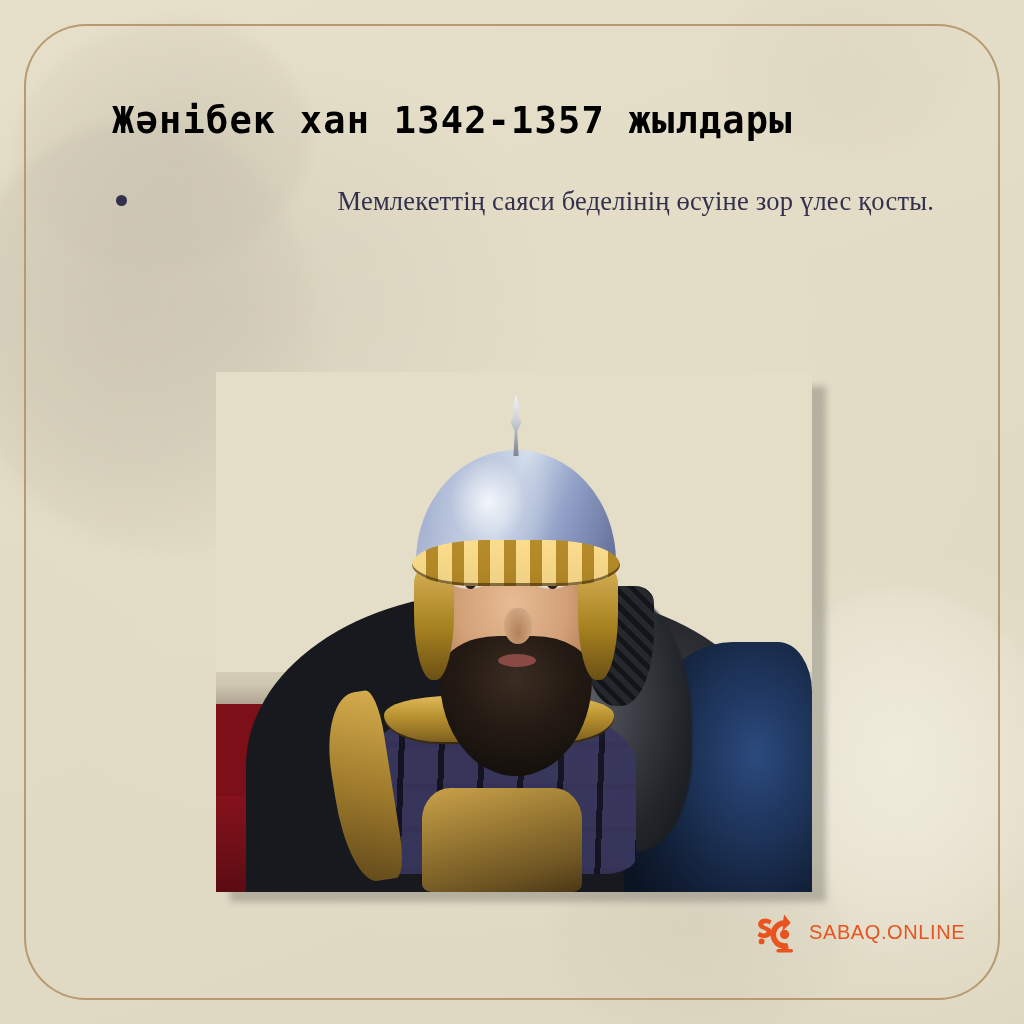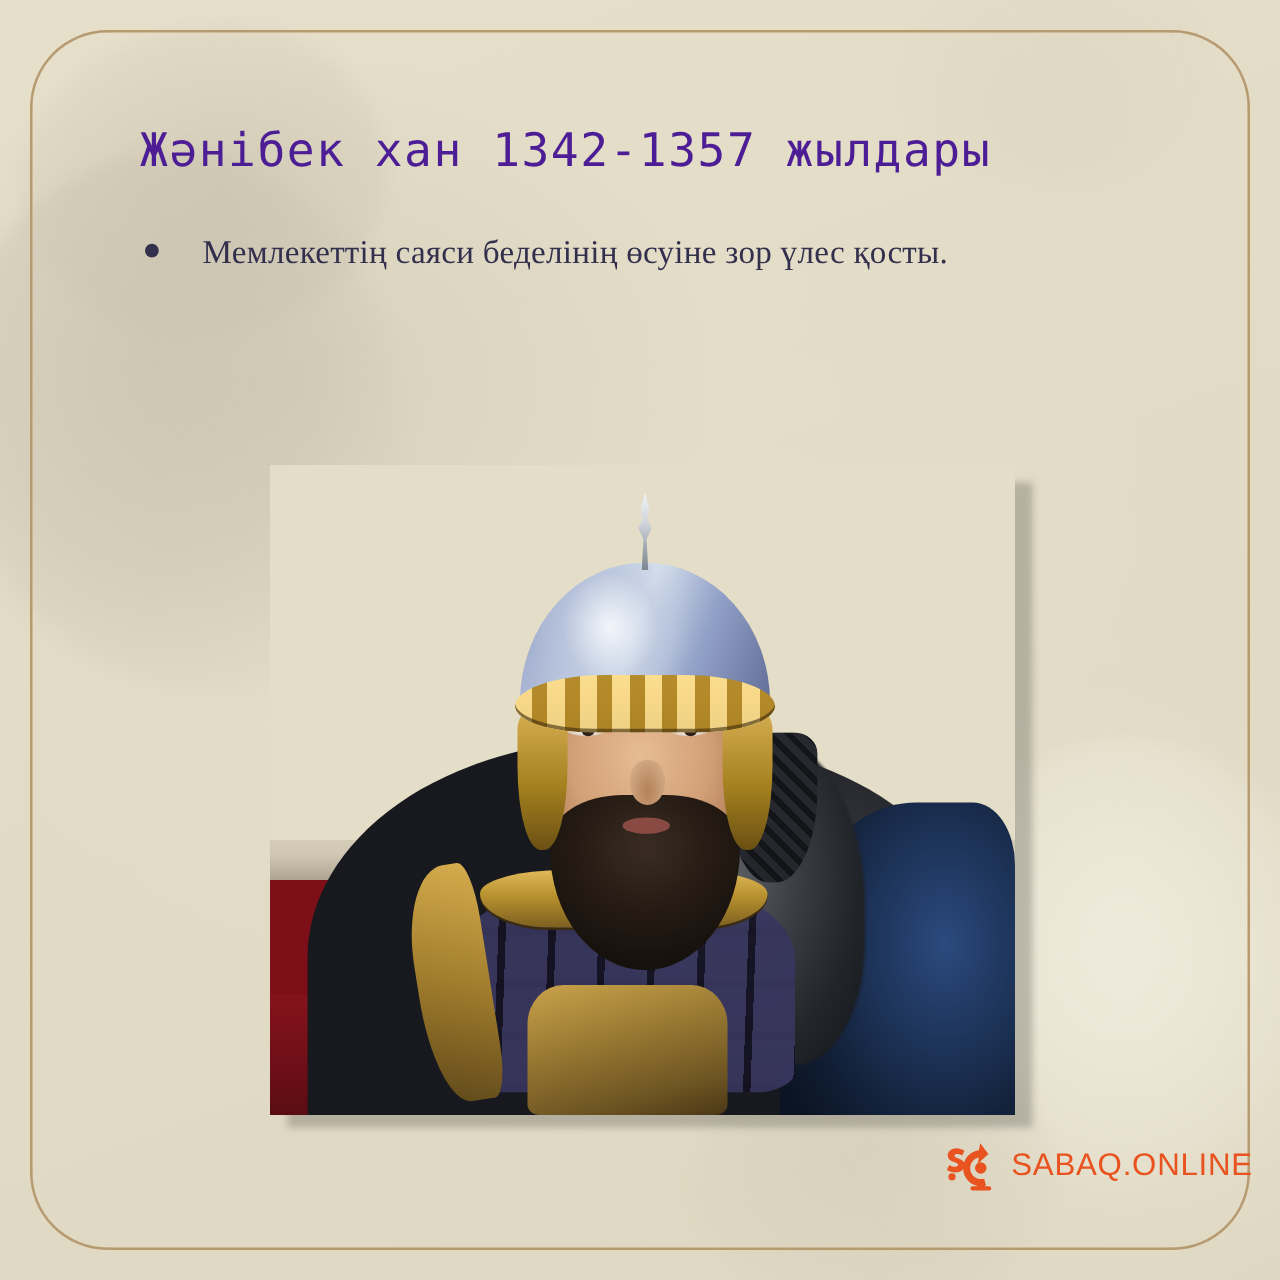--- a/index.html
+++ b/index.html
@@ -110,35 +110,36 @@
     position: absolute;
     inset: 0;
   }
 
   .slide-title {
     position: absolute;
     left: 112px;
     top: 99px;
     width: 830px;
     font-family: "DejaVu Sans Mono", "Liberation Mono", monospace;
-    font-weight: normal;
+    font-weight: bold;
     font-size: 37px;
     letter-spacing: 1.2px;
-    color: #4c1d95;
+    color: #000000;
     white-space: nowrap;
   }
 
   .bullet-list {
     position: absolute;
     left: 104px;
     top: 176px;
     width: 830px;
     margin: 0;
     padding: 0;
     list-style: none;
+    text-align: right;
   }
 
   .bullet-item {
     position: relative;
     padding-left: 58px;
     margin-bottom: 10px;
     font-size: 26.5px;
     line-height: 50px;
     color: #33304e;
     letter-spacing: 0.2px;
@@ -412,21 +413,21 @@
     align-items: center;
     gap: 9px;
   }
   .logo-mark {
     width: 48px;
     height: 48px;
     flex: none;
   }
   .logo-text {
     font-family: "Liberation Sans", "DejaVu Sans", sans-serif;
-    font-size: 25px;
+    font-size: 20px;
     letter-spacing: 0.6px;
     color: #e8531f;
   }
 </style>
 </head>
 <body>
 
 <div id="slide">
 
   <div class="paper-wash"></div>

